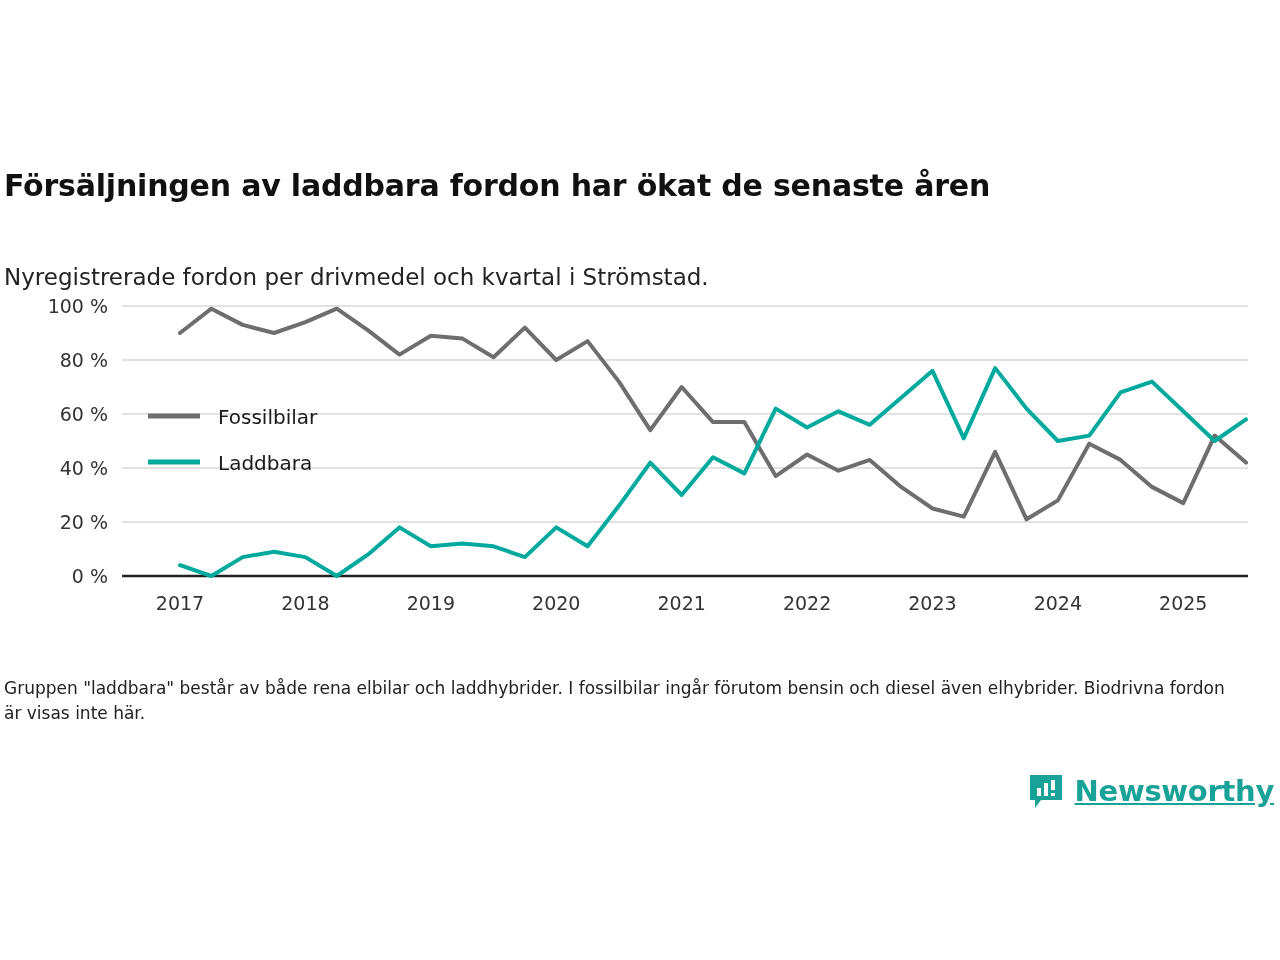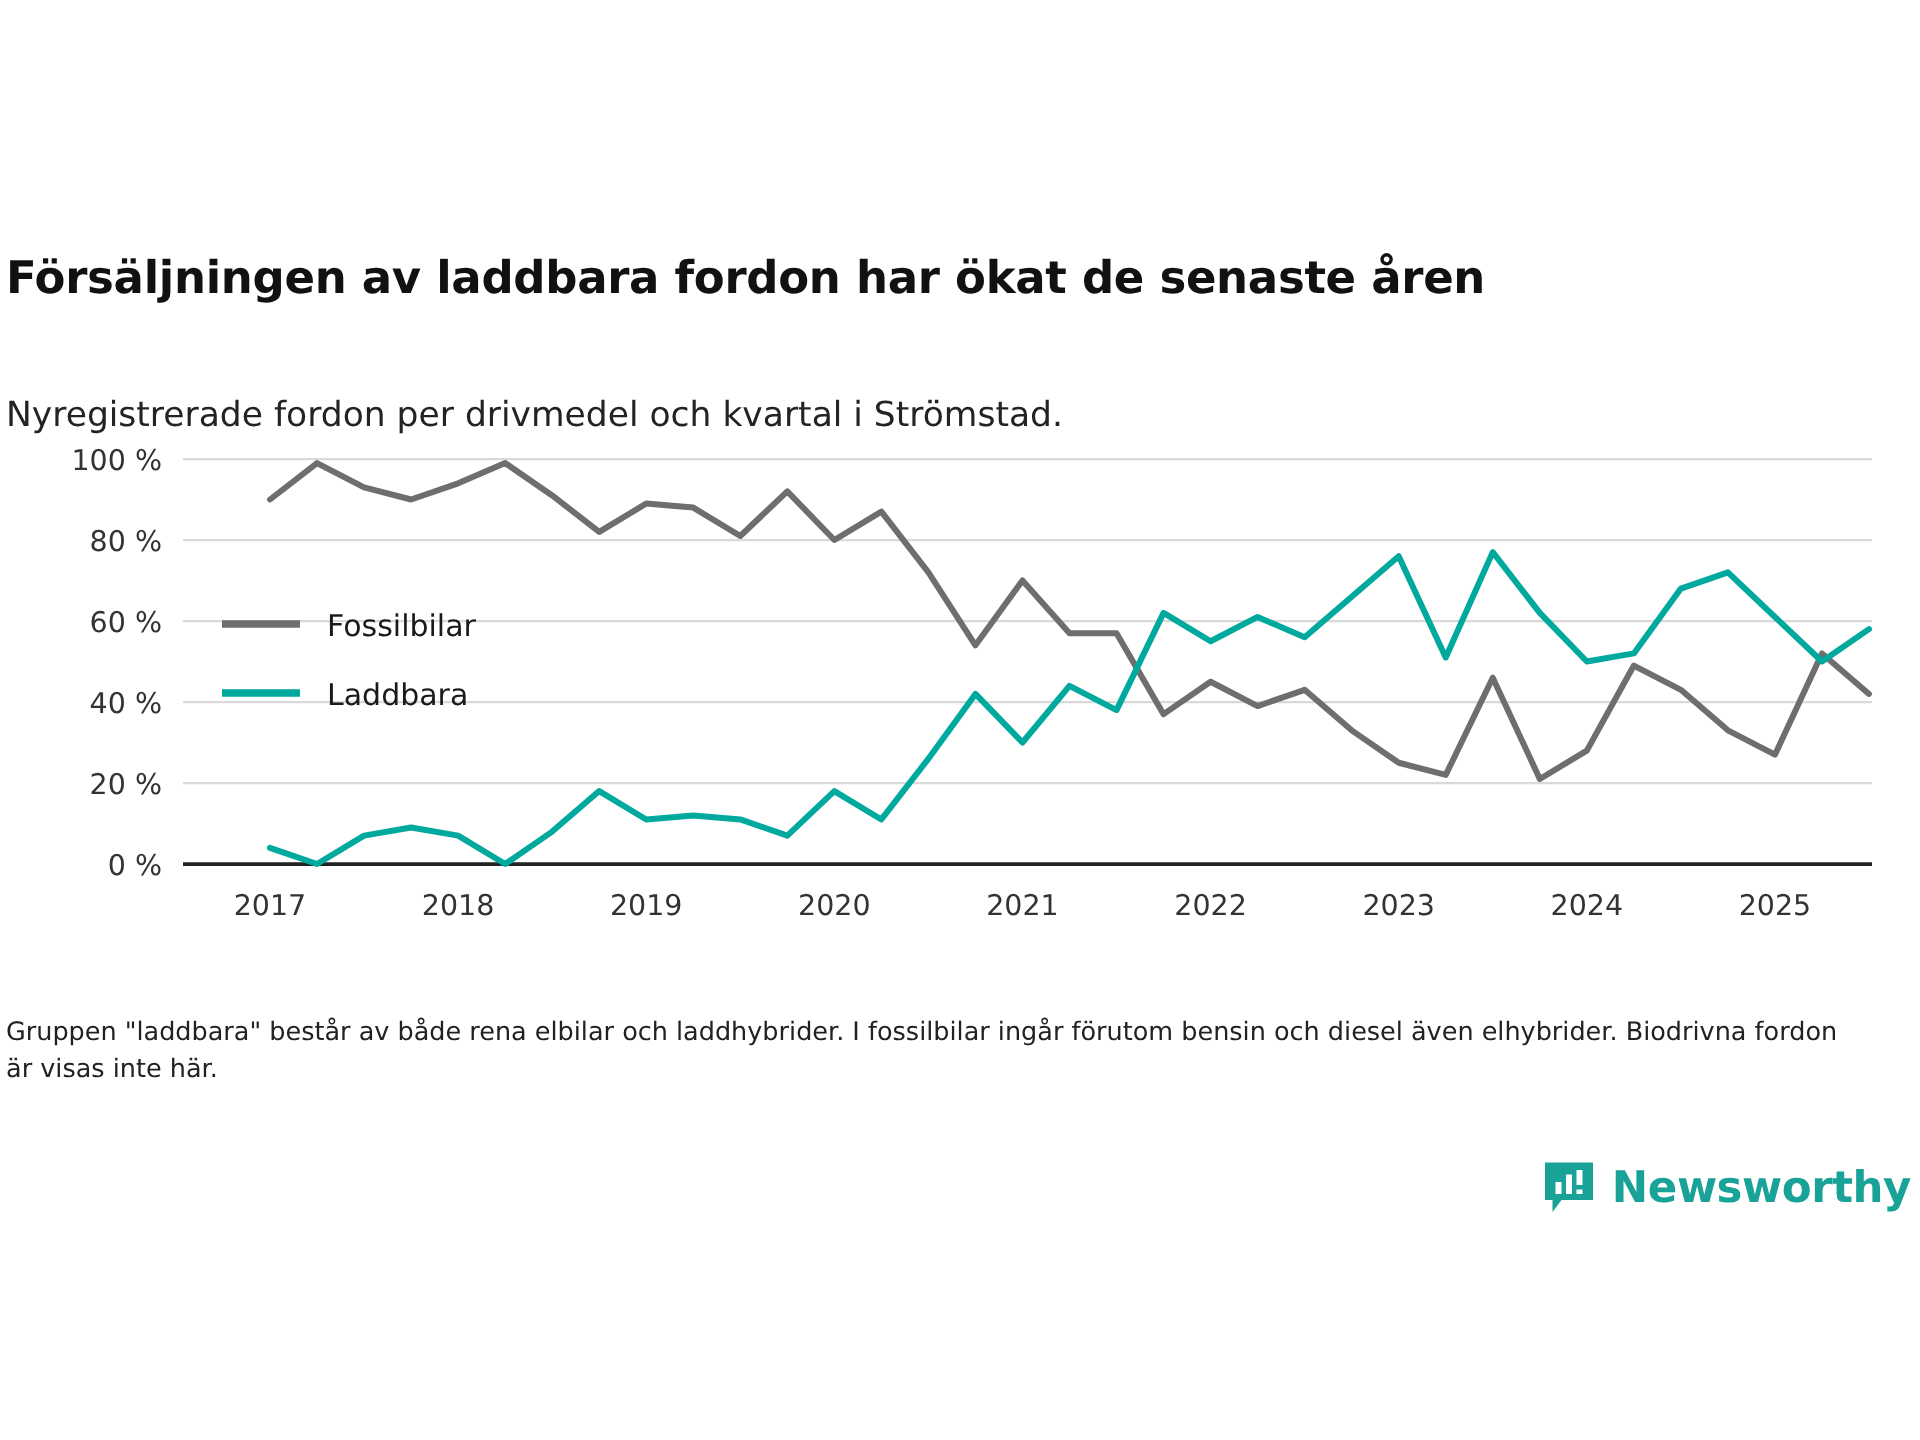--- a/index.html
+++ b/index.html
@@ -70,20 +70,21 @@
   .brand-mark {
     width: 38px;
     height: 38px;
     position: relative;
   }
   .brand-name {
     font-size: 29px;
     font-weight: bold;
     color: #19a398;
     letter-spacing: -0.3px;
+    text-decoration: underline;
   }
   .legend-label {
     font-size: 20px;
     fill: #1a1a1a;
   }
   .tick-label {
     font-size: 19px;
     fill: #333333;
   }
 </style>

